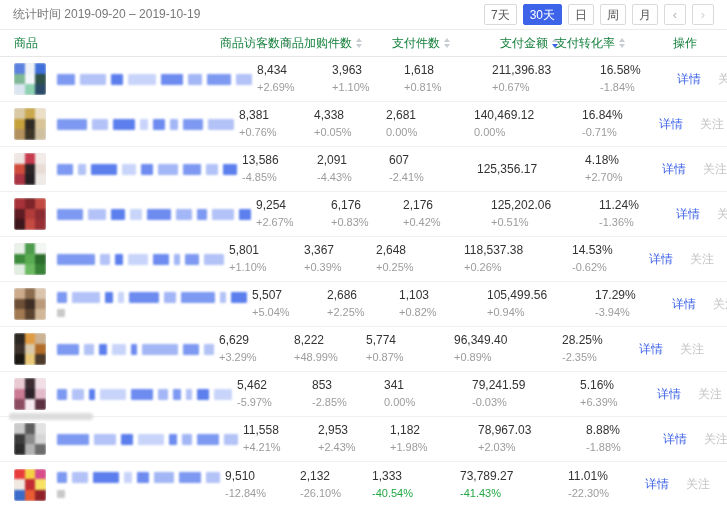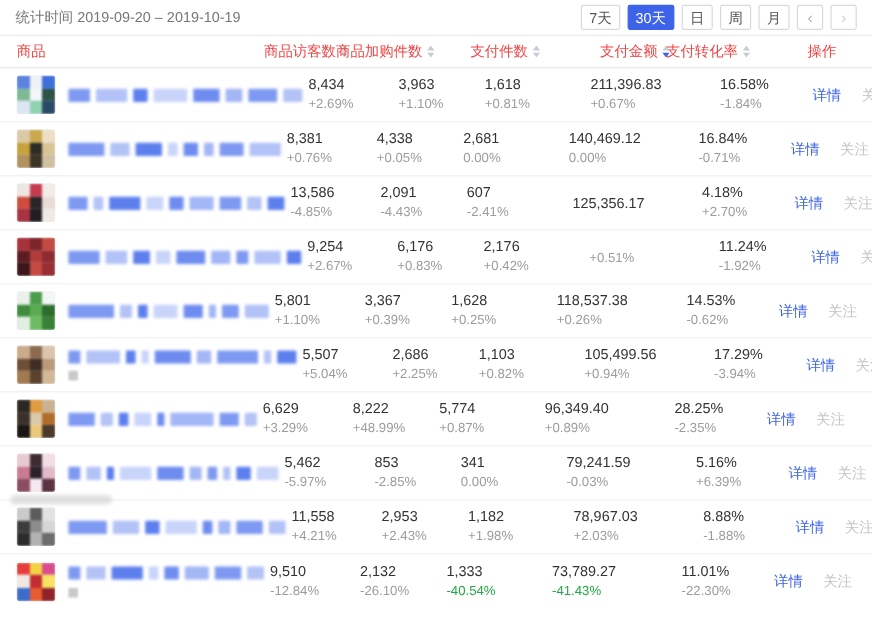--- a/index.html
+++ b/index.html
@@ -25,21 +25,21 @@
   .rbtn.active{background:var(--accent);border-color:var(--accent);color:#fff;}
   .rbtn.nav{color:#b5b5b5;font-size:13px;}
   .rbtn.nav.next{color:#d0d0d0;}
   
   .grid{
     display:grid;
     grid-template-columns:1fr 75px 72px 88px 108px 67px 88px;
     align-items:center;padding:0 14px;
   }
   .thead{height:27px;border-bottom:1px solid #e7e7e7;}
-  .th{font-size:12px;color:#ef4444;display:flex;align-items:center;justify-content:flex-end;gap:4px;white-space:nowrap;}
+  .th{font-size:12px;color:#15803d;display:flex;align-items:center;justify-content:flex-end;gap:4px;white-space:nowrap;}
   .th.col-product{justify-content:flex-start;}
   .th.col-actions{padding-right:16px;}
   .sorter{display:inline-flex;flex-direction:column;gap:2px;}
   .car{width:0;height:0;border-left:3px solid transparent;border-right:3px solid transparent;}
   .car.up{border-bottom:4px solid #c8ccd4;}
   .car.down{border-top:4px solid #c8ccd4;}
   .car.down.active{border-top-color:var(--accent);}
   .row{height:45px;border-bottom:1px solid #f0f0f0;}
   .row:last-child{border-bottom:none;}
   
@@ -317,25 +317,26 @@
         </div>
         <div class="num col-cart">
           <div class="val">6,176</div>
           <div class="chg">+0.83%</div>
         </div>
         <div class="num col-pay_count">
           <div class="val">2,176</div>
           <div class="chg">+0.42%</div>
         </div>
         <div class="num col-pay_amount">
+          <div class="val">125,202.06</div>
           <div class="chg">+0.51%</div>
         </div>
         <div class="num col-conversion">
           <div class="val">11.24%</div>
-          <div class="chg">-1.92%</div>
+          <div class="chg">-1.36%</div>
         </div>
         <div class="actions">
           <a class="lnk detail">详情</a>
           <a class="lnk follow">关注</a>
         </div>
       </div>
       <div class="grid row">
         <div class="product">
           <div class="thumb">
             <div class="mosaic">
@@ -365,21 +366,21 @@
         </div>
         <div class="num col-visitors">
           <div class="val">5,801</div>
           <div class="chg">+1.10%</div>
         </div>
         <div class="num col-cart">
           <div class="val">3,367</div>
           <div class="chg">+0.39%</div>
         </div>
         <div class="num col-pay_count">
-          <div class="val">1,628</div>
+          <div class="val">2,648</div>
           <div class="chg">+0.25%</div>
         </div>
         <div class="num col-pay_amount">
           <div class="val">118,537.38</div>
           <div class="chg">+0.26%</div>
         </div>
         <div class="num col-conversion">
           <div class="val">14.53%</div>
           <div class="chg">-0.62%</div>
         </div>

